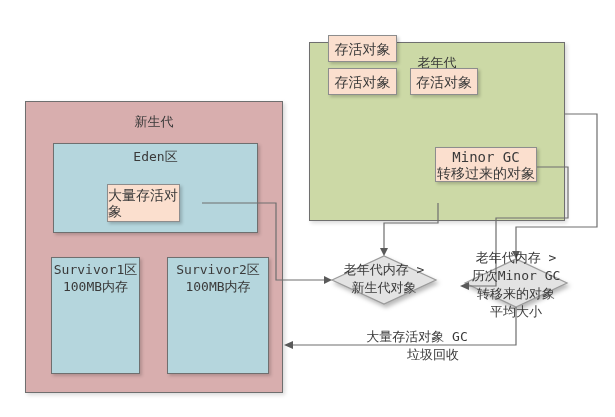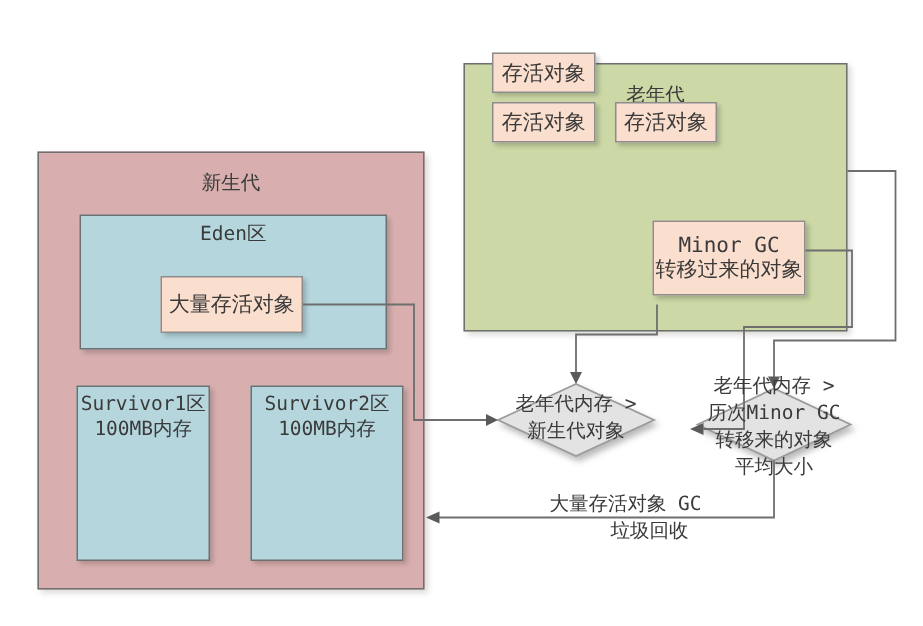--- a/index.html
+++ b/index.html
@@ -19,25 +19,25 @@
     box-shadow:2px 2px 3px rgba(0,0,0,.18);font-size:13px;line-height:17px;text-align:center;
   }
   #eden{left:53px;top:143px;width:205px;height:90px;padding-top:4px;}
   #sur1{left:51px;top:257px;width:89px;height:117px;padding-top:3px;}
   #sur2{left:167px;top:257px;width:102px;height:117px;padding-top:3px;}
   .obj{
     background:var(--object_bg,#fbdfce);border:1px solid var(--object_border,#8d8d8d);
     box-shadow:2px 2px 3px rgba(0,0,0,.2);font-size:14px;line-height:16px;
     display:flex;flex-direction:column;align-items:center;justify-content:center;text-align:left;
   }
-  #eden-obj{left:107px;top:184px;width:95px;height:38px;}
+  #eden-obj{left:107px;top:184px;width:73px;height:38px;}
   #live1{left:328px;top:35px;width:69px;height:27px;}
   #live2{left:328px;top:68px;width:69px;height:27px;}
   #live3{left:410px;top:68px;width:68px;height:27px;}
-  #minorgc{left:435px;top:147px;width:102px;height:50px;}
+  #minorgc{left:435px;top:147px;width:102px;height:35px;}
   svg#wires{position:absolute;left:0;top:0;z-index:5;}
   svg#wires polyline{fill:none;stroke:var(--connector,#6e6e6e);stroke-width:1.2;}
   svg#wires .diamond{
     fill:var(--diamond_bg,#e3e3e3);stroke:var(--diamond_border,#9b9b9b);stroke-width:1.2;
     filter:drop-shadow(2px 3px 2px rgba(0,0,0,.28));
   }
   svg#wires .ahead{fill:var(--arrow,#5a5a5a);stroke:none;}
   .floatlbl{position:absolute;z-index:8;font-size:13px;line-height:18px;text-align:center;width:200px;}
   #d1text{left:284px;top:261px;}
   #d2text{left:416px;top:249px;}

